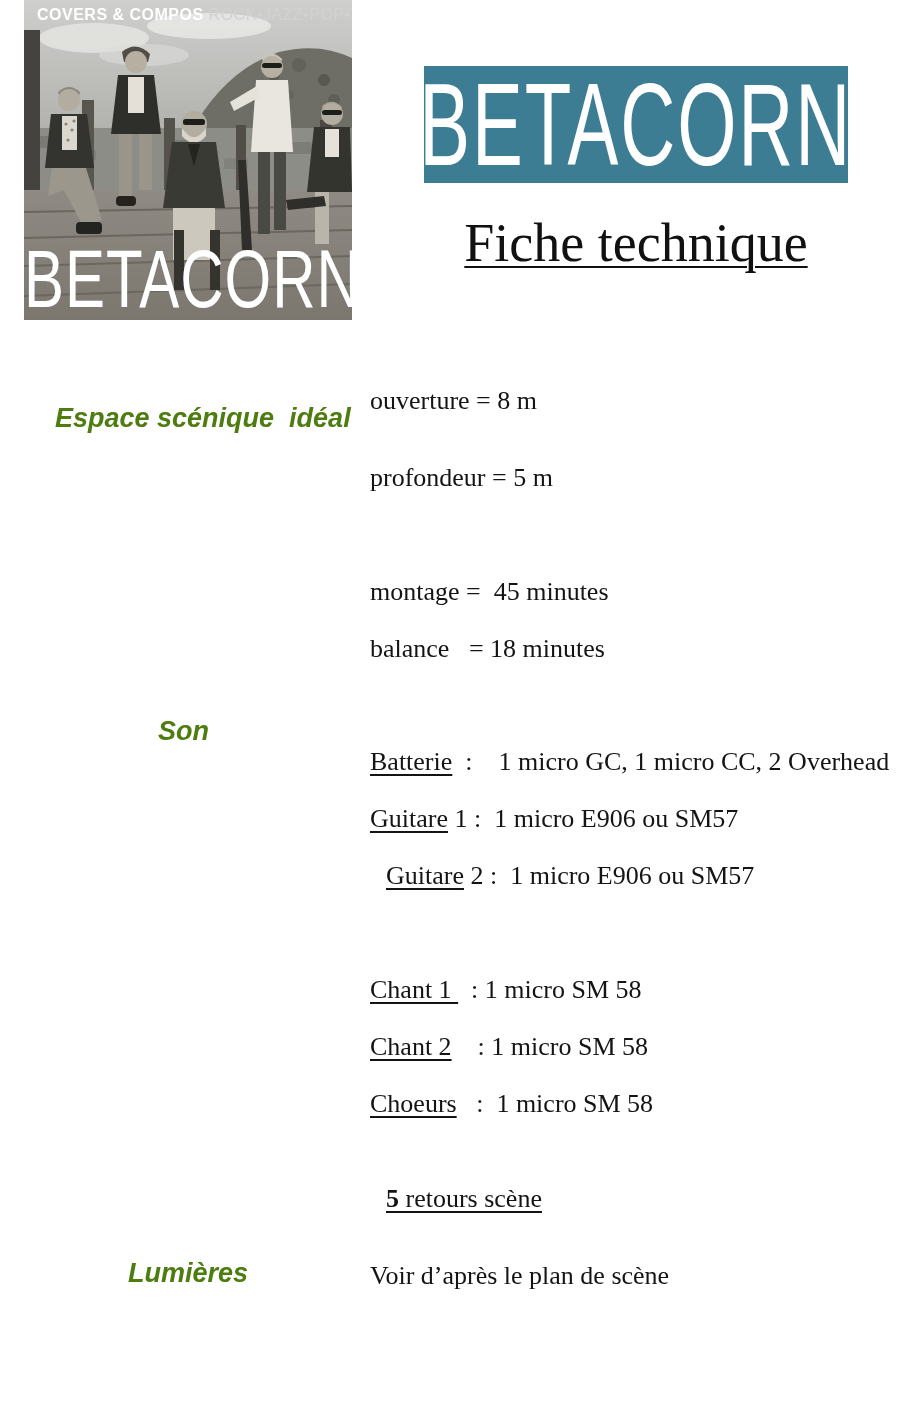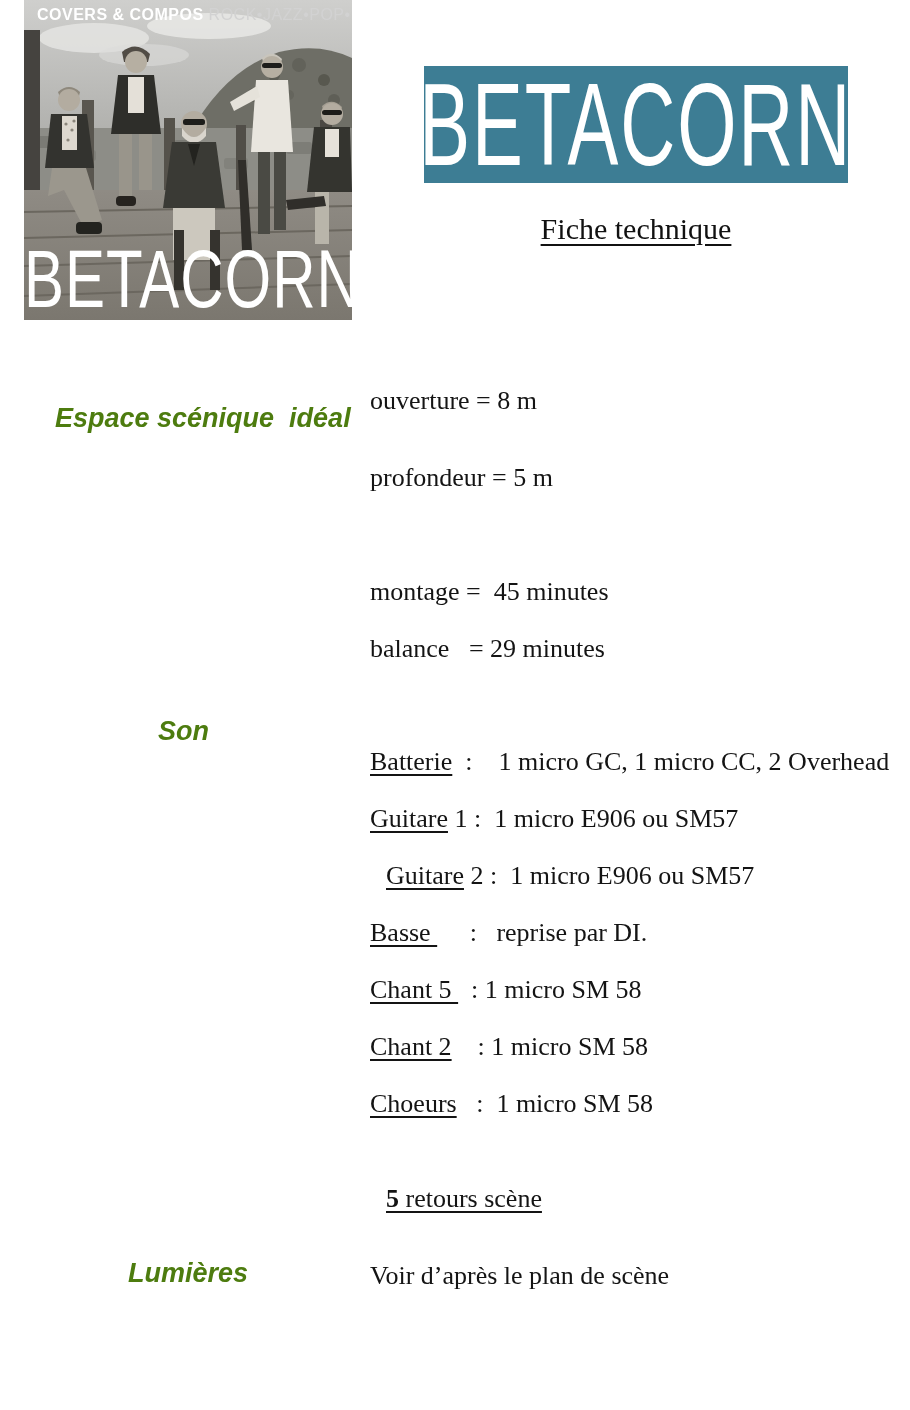--- a/index.html
+++ b/index.html
@@ -70,21 +70,21 @@
     transform: scale(0.93, 1.42);
     white-space: nowrap;
   }
 
   
   .doc-title {
     position: absolute;
     left: 424px; top: 212px;
     width: 424px;
     text-align: center;
-    font-size: 30px;
+    font-size: 54px;
     text-decoration: underline;
     text-underline-offset: 5px;
     text-decoration-thickness: 2px;
     color: #111111;
   }
 
   
   .heading {
     position: absolute;
     font-family: "Liberation Sans", sans-serif;
@@ -210,29 +210,28 @@
     <span class="banner-text">BETACORN</span>
   </div>
 
   <div class="doc-title">Fiche technique</div>
 
   <div class="heading" style="left:55px; top:403px;">Espace scénique  idéal</div>
   <div class="bodyline" style="top:386px;">ouverture = 8 m</div>
   <div class="bodyline" style="top:463px;">profondeur = 5 m</div>
 
   <div class="bodyline" style="top:577px;">montage =  45 minutes</div>
-  <div class="bodyline" style="top:634px;">balance   = 29 minutes</div>
+  <div class="bodyline" style="top:634px;">balance   = 18 minutes</div>
 
   <div class="heading" style="left:158px; top:716px;">Son</div>
 
   <div class="bodyline" style="top:747px;"><span class="bu-part"></span><span class="u-part">Batterie</span><span>  :    1 micro GC, 1 micro CC, 2 Overhead</span></div>
   <div class="bodyline" style="top:804px;"><span class="bu-part"></span><span class="u-part">Guitare</span><span> 1 :  1 micro E906 ou SM57</span></div>
   <div class="bodyline" style="top:861px;margin-left:16px;"><span class="bu-part"></span><span class="u-part">Guitare</span><span> 2 :  1 micro E906 ou SM57</span></div>
-  <div class="bodyline" style="top:918px;"><span class="bu-part"></span><span class="u-part">Basse </span><span>     :   reprise par DI.</span></div>
-  <div class="bodyline" style="top:975px;"><span class="bu-part"></span><span class="u-part">Chant 5 </span><span>  : 1 micro SM 58</span></div>
+  <div class="bodyline" style="top:975px;"><span class="bu-part"></span><span class="u-part">Chant 1 </span><span>  : 1 micro SM 58</span></div>
   <div class="bodyline" style="top:1032px;text-align:right;"><span class="bu-part"></span><span class="u-part">Chant 2</span><span>    : 1 micro SM 58</span></div>
   <div class="bodyline" style="top:1089px;"><span class="bu-part"></span><span class="u-part">Choeurs</span><span>   :  1 micro SM 58</span></div>
   <div class="bodyline" style="top:1184px;margin-left:16px;"><span class="bu-part">5</span><span class="u-part"> retours scène</span><span></span></div>
 
   <div class="heading" style="left:128px; top:1258px;">Lumières</div>
   <div class="bodyline" style="top:1261px;">Voir d’après le plan de scène</div>
 
 </div>
 
 </body></html>

